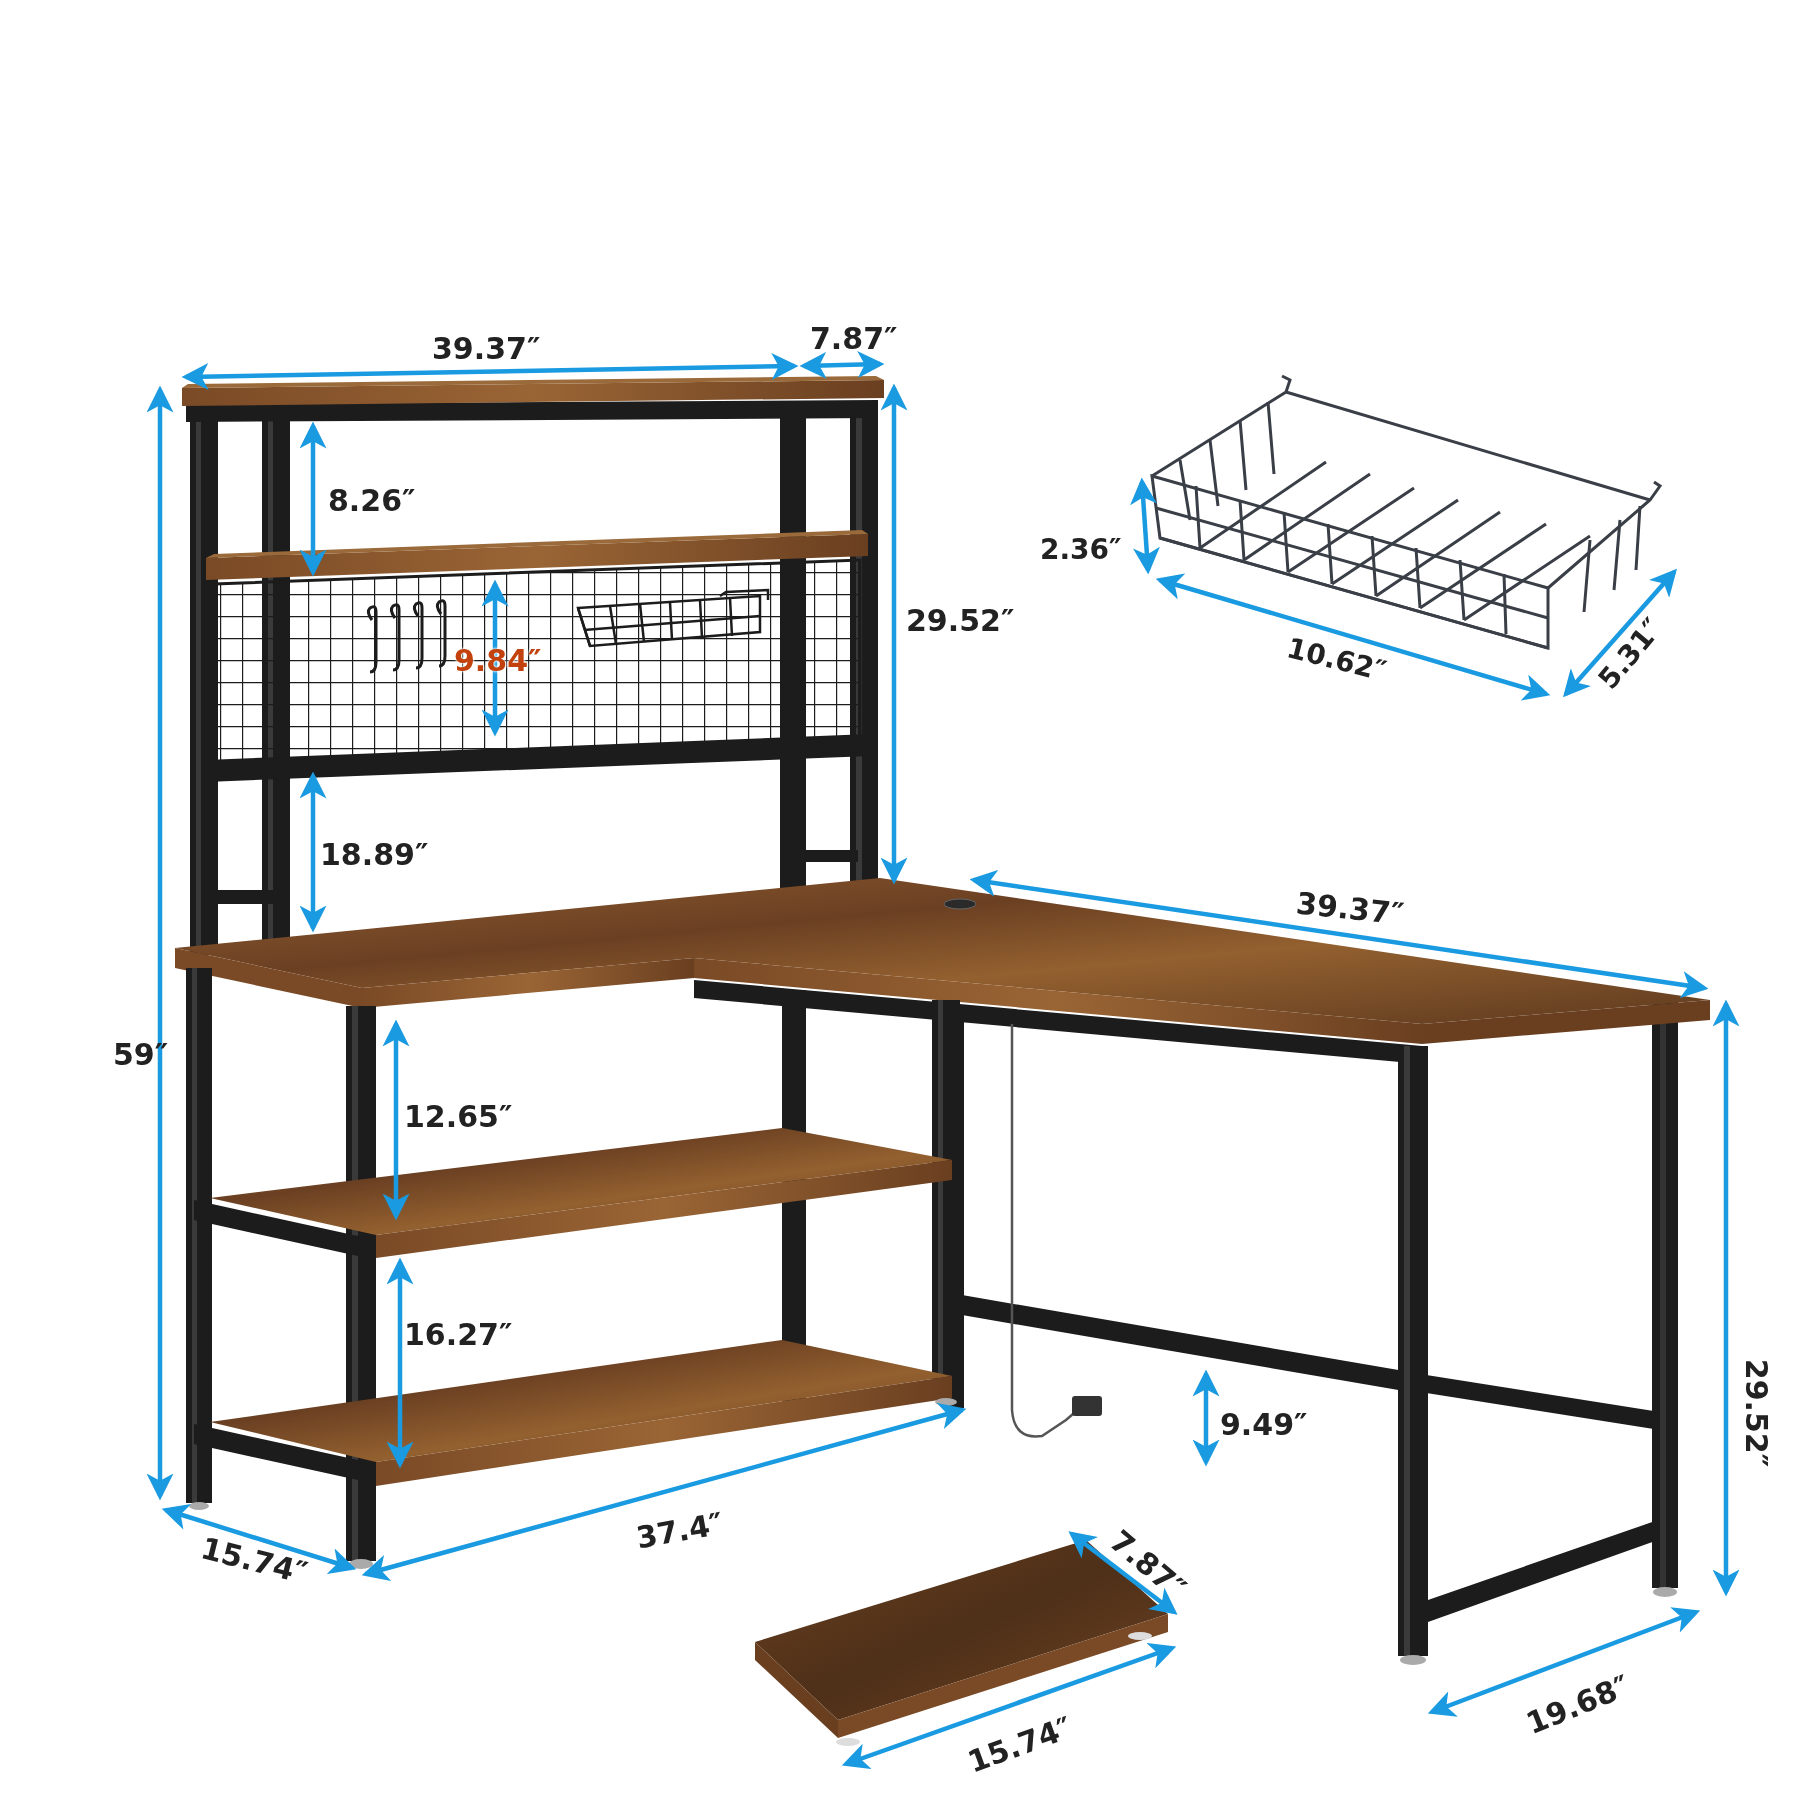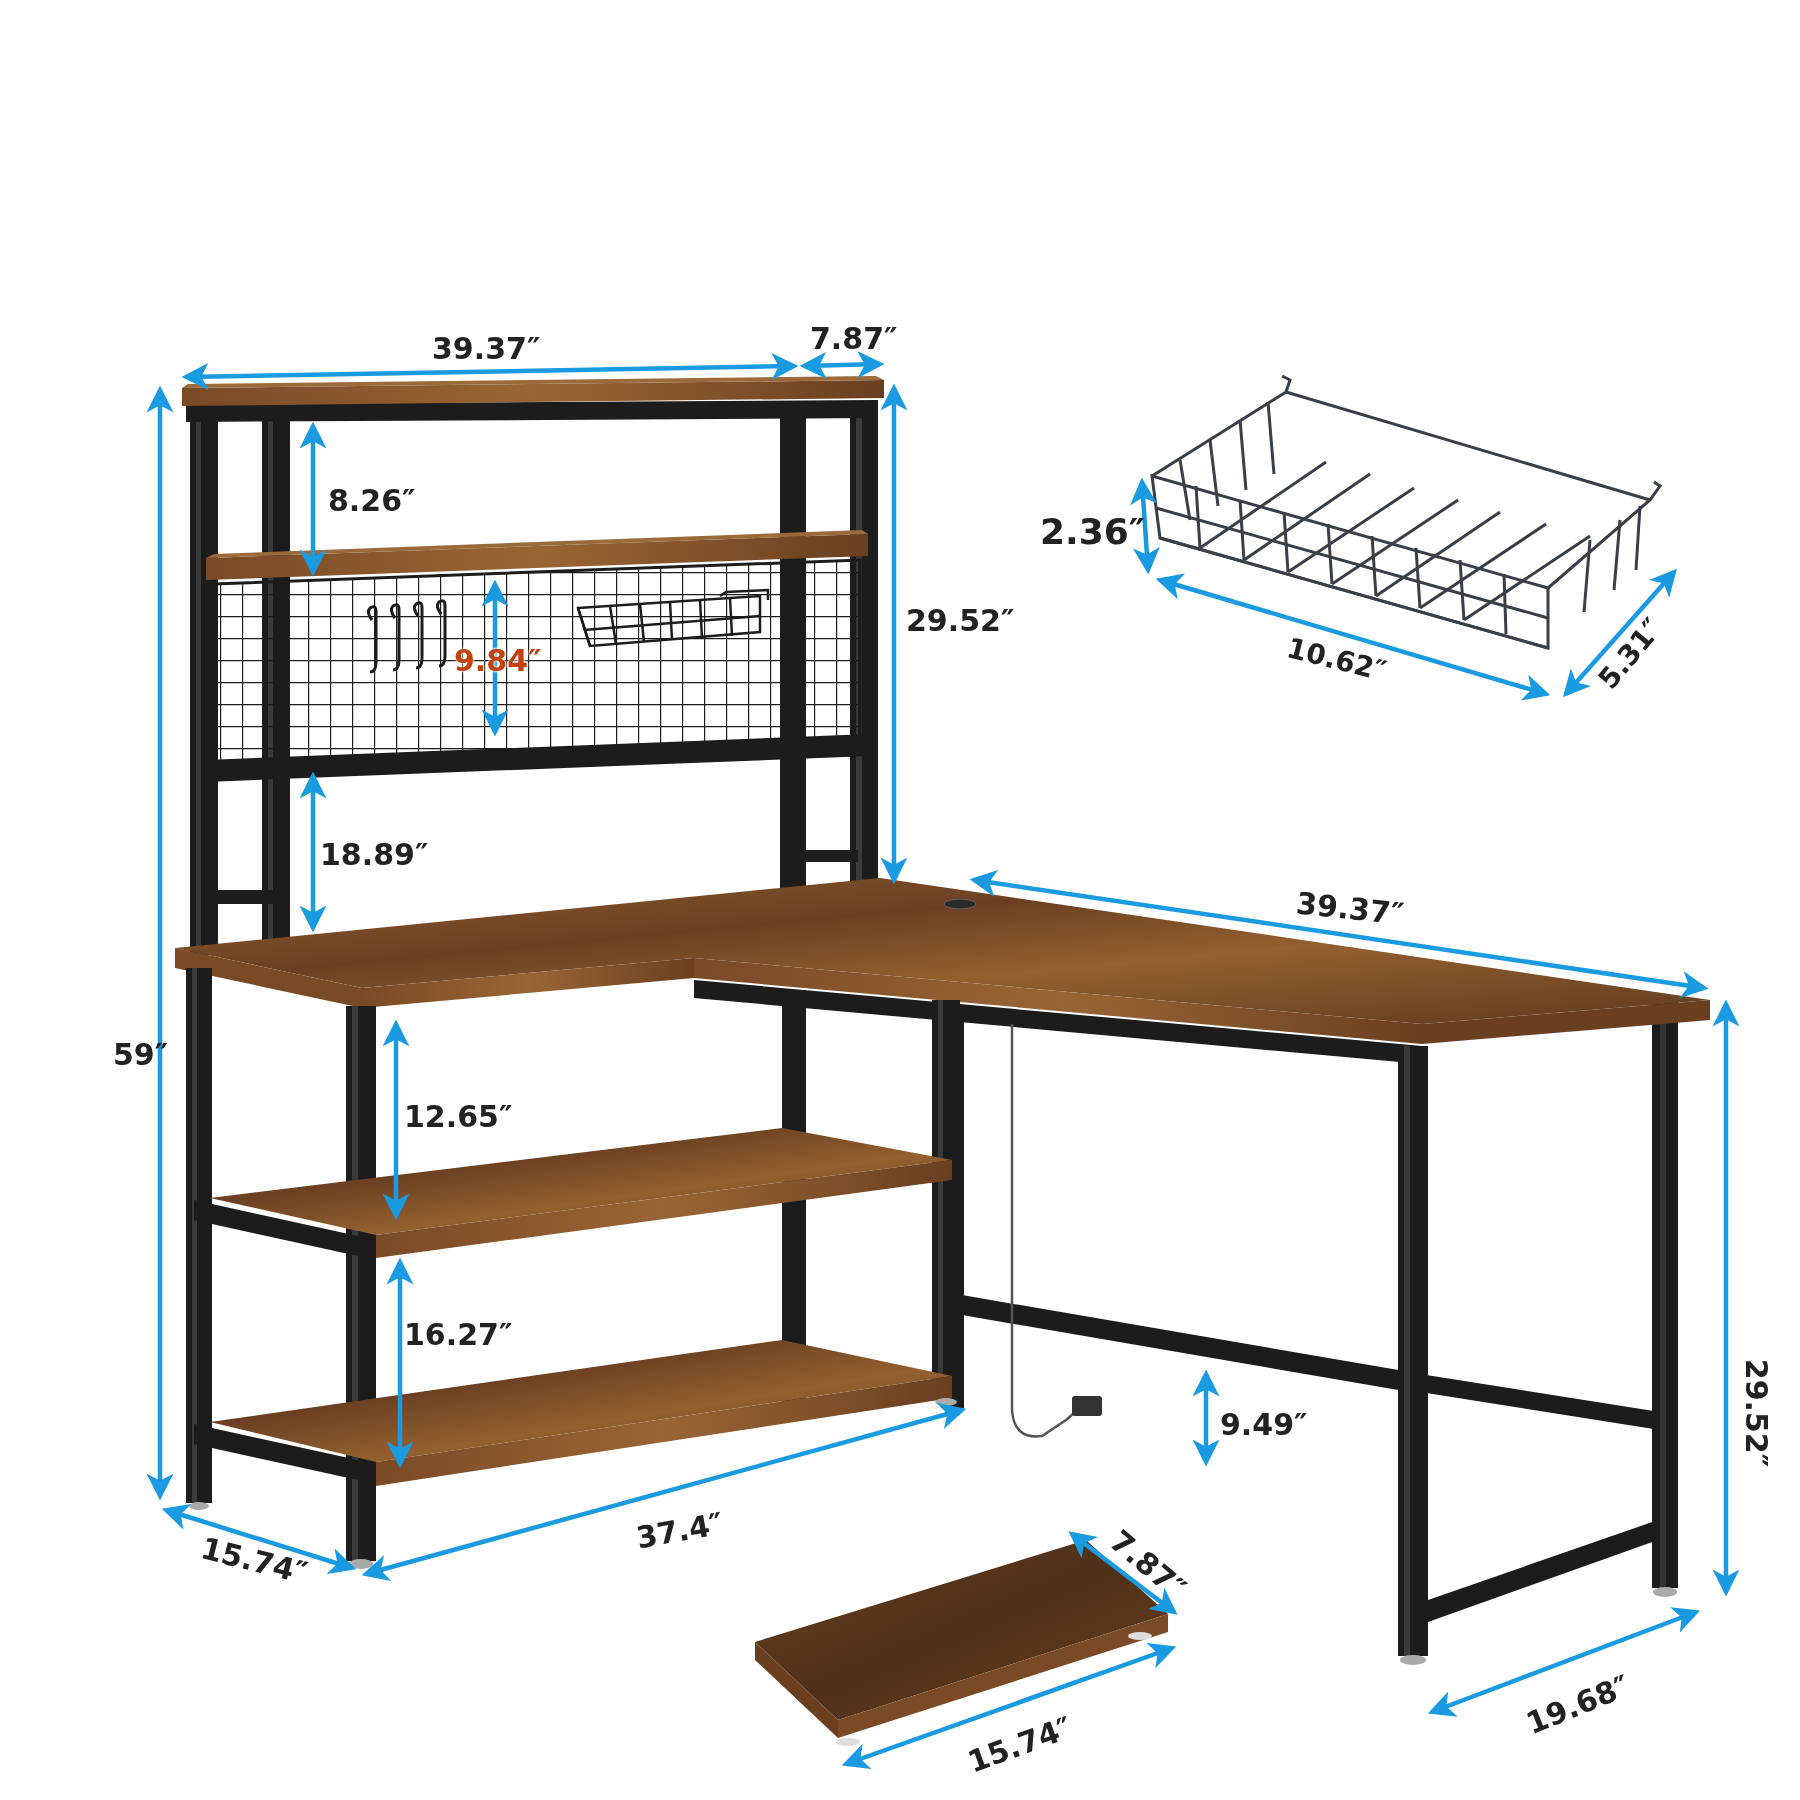--- a/index.html
+++ b/index.html
@@ -206,17 +206,17 @@
 <div class="dim-label" style="left:1296px; top:894px; transform:rotate(6deg);">39.37″</div>
 <div class="dim-label" style="left:404px; top:1102px;">12.65″</div>
 <div class="dim-label" style="left:404px; top:1320px;">16.27″</div>
 <div class="dim-label" style="left:1220px; top:1410px;">9.49″</div>
 <div class="dim-label" style="left:1702px; top:1398px; transform:rotate(90deg);">29.52″</div>
 <div class="dim-label" style="left:636px; top:1516px; transform:rotate(-10deg);">37.4″</div>
 <div class="dim-label" style="left:200px; top:1546px; transform:rotate(14deg);">15.74″</div>
 <div class="dim-label" style="left:1524px; top:1690px; transform:rotate(-22deg);">19.68″</div>
 <div class="dim-label" style="left:1104px; top:1550px; transform:rotate(40deg);">7.87″</div>
 <div class="dim-label" style="left:966px; top:1730px; transform:rotate(-20deg);">15.74″</div>
-<div class="dim-label" style="left:1040px; top:514px; font-size:36px;">2.36″</div>
+<div class="dim-label" style="left:1040px; top:536px; font-size:28px;">2.36″</div>
 <div class="dim-label" style="left:1286px; top:646px; transform:rotate(14deg); font-size:28px;">10.62″</div>
 <div class="dim-label" style="left:1590px; top:640px; transform:rotate(-50deg); font-size:28px;">5.31″</div>
 
 </div>
 
 </body></html>

